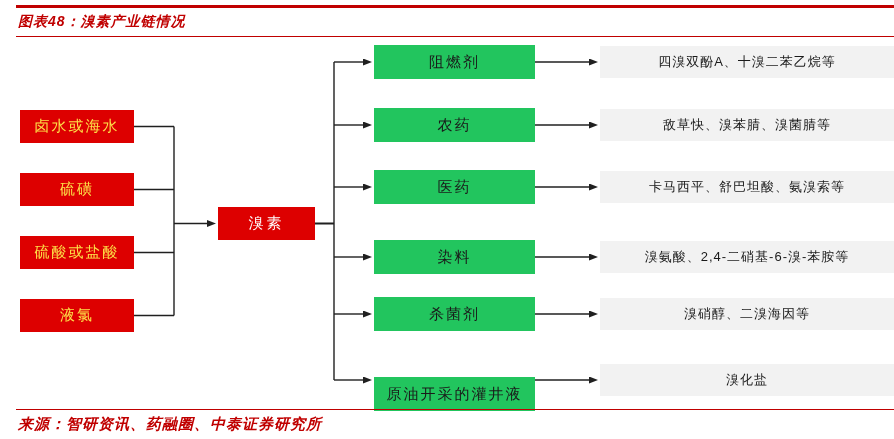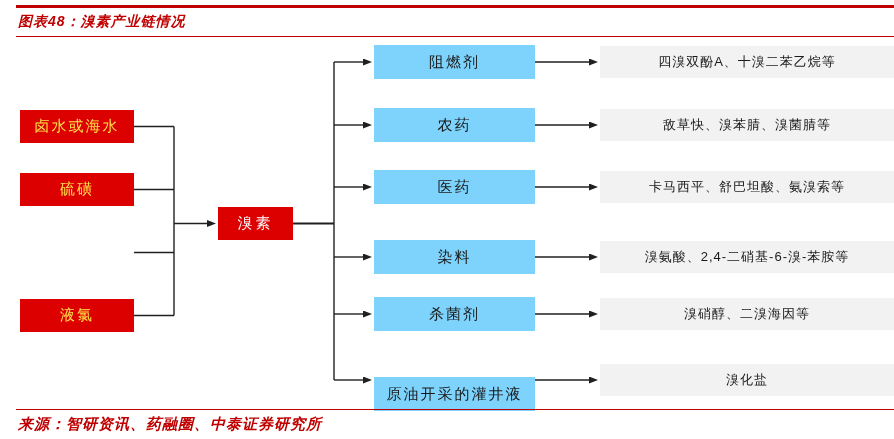--- a/index.html
+++ b/index.html
@@ -58,32 +58,32 @@
     width: 114px;
     height: 33px;
     background: #dd0000;
     color: #fde047;
     font-size: 15px;
     letter-spacing: 2px;
   }
 
   .node-core {
     left: 210px; top: 207px;
-    width: 75px; height: 33px;
+    width: 97px; height: 33px;
     background: #dd0000;
     color: #ffffff;
     font-size: 15px;
     letter-spacing: 3px;
   }
 
   .node-category {
     left: 366px;
     width: 161px;
     height: 34px;
-    background: #7dd3fc;
+    background: #22c55e;
     color: #1a1a1a;
     font-size: 15px;
     letter-spacing: 2px;
   }
 
   .node-product {
     left: 592px;
     width: 294px;
     height: 32px;
     background: #f2f2f2;
@@ -139,20 +139,21 @@
       <path d="M527,125 H582" marker-end="url(#arrow)"></path>
       <path d="M527,187 H582" marker-end="url(#arrow)"></path>
       <path d="M527,257 H582" marker-end="url(#arrow)"></path>
       <path d="M527,314 H582" marker-end="url(#arrow)"></path>
       <path d="M527,380 H582" marker-end="url(#arrow)"></path>
     </g>
   </svg>
 
   <div class="node node-red" style="top:110px">卤水或海水</div>
   <div class="node node-red" style="top:173px">硫磺</div>
+  <div class="node node-red" style="top:236px">硫酸或盐酸</div>
   <div class="node node-red" style="top:299px">液氯</div>
 
   <div class="node node-core">溴素</div>
 
   <div class="node node-category" style="top:45px">阻燃剂</div>
   <div class="node node-category" style="top:108px">农药</div>
   <div class="node node-category" style="top:240px">染料</div>
   <div class="node node-category" style="top:170px">医药</div>
   <div class="node node-category" style="top:297px">杀菌剂</div>
   <div class="node node-category" style="top:377px">原油开采的灌井液</div>

